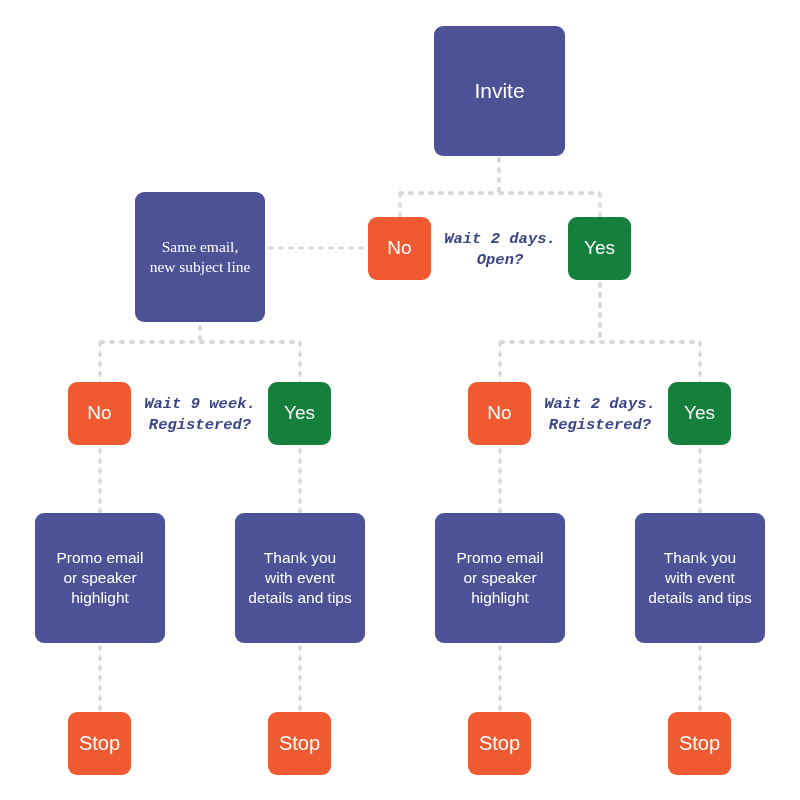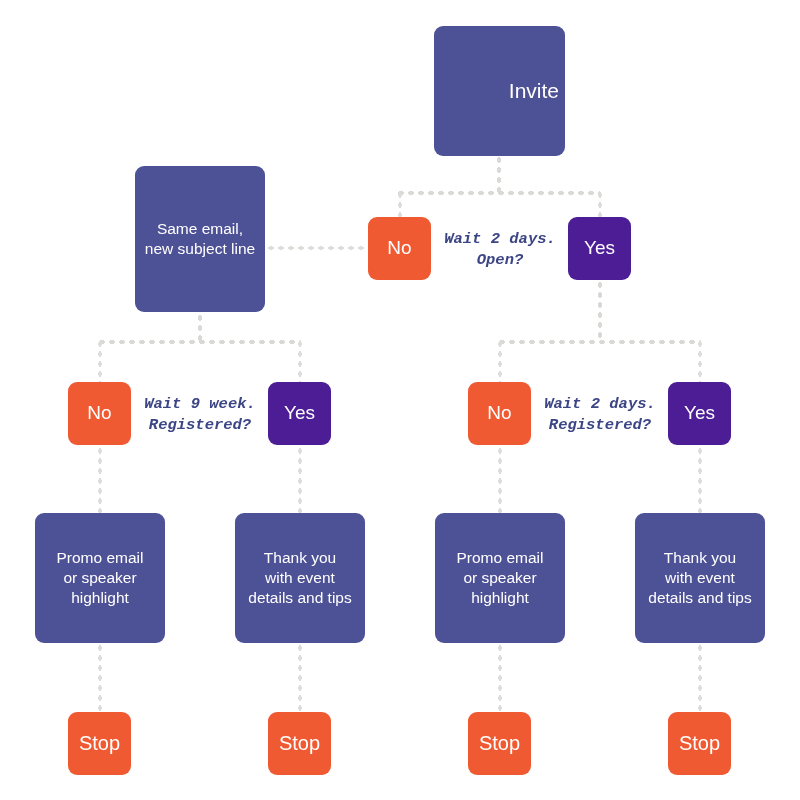--- a/index.html
+++ b/index.html
@@ -29,21 +29,21 @@
     justify-content: center;
     text-align: center;
     border-radius: 9px;
     color: #ffffff;
     line-height: 1.28;
     z-index: 3;
     -webkit-font-smoothing: antialiased;
   }
   .node.purple { background: #4d5195; }
   .node.orange { background: #f05a32; }
-  .node.teal   { background: #4c1d95; align-items: center; }
+  .node.teal   { background: #15803d; align-items: center; }
 
   .node.big      { font-size: 21px; }
   .node.content  { font-size: 15.5px; }
   .node.chip     { font-size: 19px; }
   .node.stop     { font-size: 20px; }
 
   .node .lines {
     white-space: pre-line;
     padding: 0 6px;
   }
@@ -119,25 +119,25 @@
   <div class="conn v" style="left:97px; top:446px; height:68px;"></div>
   <div class="conn v" style="left:297px; top:446px; height:68px;"></div>
   <div class="conn v" style="left:497px; top:446px; height:68px;"></div>
   <div class="conn v" style="left:697px; top:446px; height:68px;"></div>
 
   <div class="conn v" style="left:97px; top:643px; height:70px;"></div>
   <div class="conn v" style="left:297px; top:643px; height:70px;"></div>
   <div class="conn v" style="left:497px; top:643px; height:70px;"></div>
   <div class="conn v" style="left:697px; top:643px; height:70px;"></div>
 
-  <div class="node purple big" style="left:434px; top:26px; width:131px; height:130px;justify-content:flex-end;">
+  <div class="node purple big" style="left:434px; top:26px; width:131px; height:130px;">
     <span class="lines">Invite</span>
   </div>
 
-  <div class="node purple content" style="left:135px; top:166px; width:130px; height:146px;">
+  <div class="node purple content" style="left:135px; top:192px; width:130px; height:130px;font-family:Liberation Serif, serif;">
     <span class="lines">Same email,
 new subject line</span>
   </div>
 
   <div class="node orange chip" style="left:368px; top:217px; width:63px; height:63px;">
     <span class="lines">No</span>
   </div>
   <div class="node teal chip" style="left:568px; top:217px; width:63px; height:63px;">
     <span class="lines">Yes</span>
   </div>

